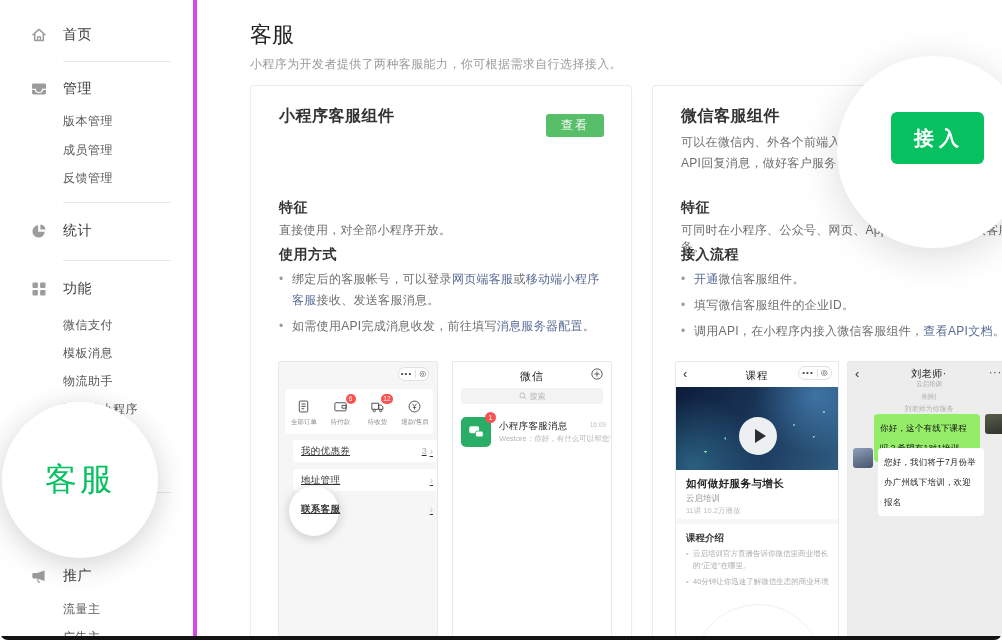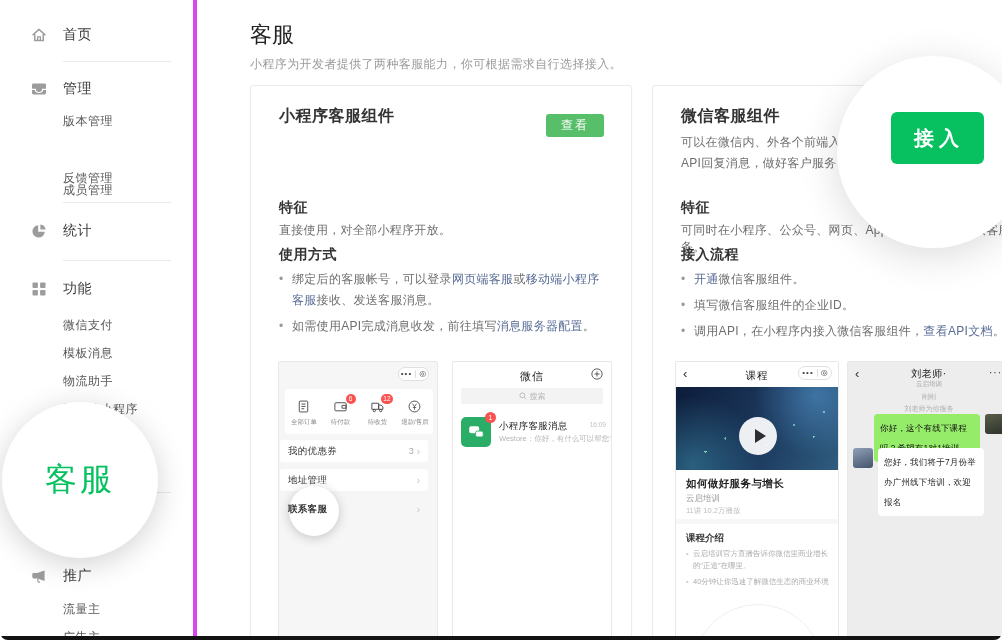--- a/index.html
+++ b/index.html
@@ -57,21 +57,21 @@
   .tiny-capsule .cdots{font-size:8px;letter-spacing:1px;line-height:1;}
   .tiny-capsule .csep{width:1px;height:8px;background:#e0e0e0;margin:0 3px;}
   .tiny-capsule .ctarget{font-size:8px;line-height:1;}
   
   .phoneA{left:27px;width:160px;background:#f6f6f6;}
   .pa-grid{position:absolute;left:6px;top:27px;width:148px;height:45px;background:#fff;border-radius:4px;display:flex;align-items:center;justify-content:space-around;padding-top:2px;}
   .pa-col{position:relative;display:flex;flex-direction:column;align-items:center;width:34px;}
   .pa-col svg{display:block;}
   .pa-col .pa-label{font-size:7px;color:#8c8c8c;margin-top:3px;white-space:nowrap;transform:scale(.92);}
   .pa-badge{position:absolute;top:-5px;right:2px;min-width:10px;height:10px;padding:0 2px;border-radius:6px;background:#fa5151;color:#fff;font-size:6.5px;line-height:10px;text-align:center;}
-  .pa-row{position:absolute;left:1px;width:148px;height:22px;background:#fff;border-radius:3px;display:flex;align-items:center;padding:0 8px;}
+  .pa-row{position:absolute;left:14px;width:148px;height:22px;background:#fff;border-radius:3px;display:flex;align-items:center;padding:0 8px;text-decoration:underline;}
   .pa-row .rl{position:relative;z-index:3;font-size:9.5px;color:#333;letter-spacing:.3px;}
   .pa-row .rv{margin-left:auto;font-size:9px;color:#aaa;}
   .pa-row .rc{font-size:10px;color:#c4c4c4;margin-left:3px;}
   .pa-spot{position:absolute;left:10px;top:124px;width:50px;height:50px;border-radius:50%;background:#fff;box-shadow:0 2px 12px rgba(0,0,0,.2);z-index:2;}
   
   .phoneB{left:201px;width:160px;}
   .pb-title{position:absolute;top:7px;width:100%;text-align:center;font-size:11px;color:#222;letter-spacing:1px;}
   .pb-plus{position:absolute;right:8px;top:6px;width:12px;height:12px;}
   .pb-search{position:absolute;left:8px;top:26px;width:142px;height:16px;background:#f3f3f3;border-radius:3px;display:flex;align-items:center;justify-content:center;color:#b6b6b6;font-size:8px;gap:3px;}
   .pb-item{position:absolute;left:0;top:50px;width:160px;height:40px;background:#fff;}
@@ -143,21 +143,21 @@
     <div class="nav-div" style="top:61px;"></div>
 
     <div class="nav-group" style="top:80px;">
       <svg class="glyph" viewBox="0 0 18 18">
         <rect x="2" y="3.6" width="14" height="10.8" rx="1.4" fill="#9c9c9c"></rect>
         <path d="M2 9.3 h3.4 a3.6 3.2 0 0 0 7.2 0 H16" fill="none" stroke="#ffffff" stroke-width="1.2"></path>
       </svg>
       <span class="glabel">管理</span>
     </div>
     <div class="nav-sub" style="top:113px;">版本管理</div>
-    <div class="nav-sub" style="top:142px;margin-top:40px;">成员管理</div>
+    <div class="nav-sub" style="top:142px;">成员管理</div>
     <div class="nav-sub" style="top:170px;">反馈管理</div>
 
     <div class="nav-div" style="top:202px;"></div>
 
     <div class="nav-group" style="top:222px;">
       <svg class="glyph" viewBox="0 0 18 18">
         <path d="M8.2 3.2 A6.2 6.2 0 1 0 14.8 9.8 L8.2 9.8 Z" fill="#9c9c9c"></path>
         <path d="M10.4 2.4 A6 6 0 0 1 15.6 7.6 L10.4 7.6 Z" fill="#9c9c9c"></path>
       </svg>
       <span class="glabel">统计</span>

